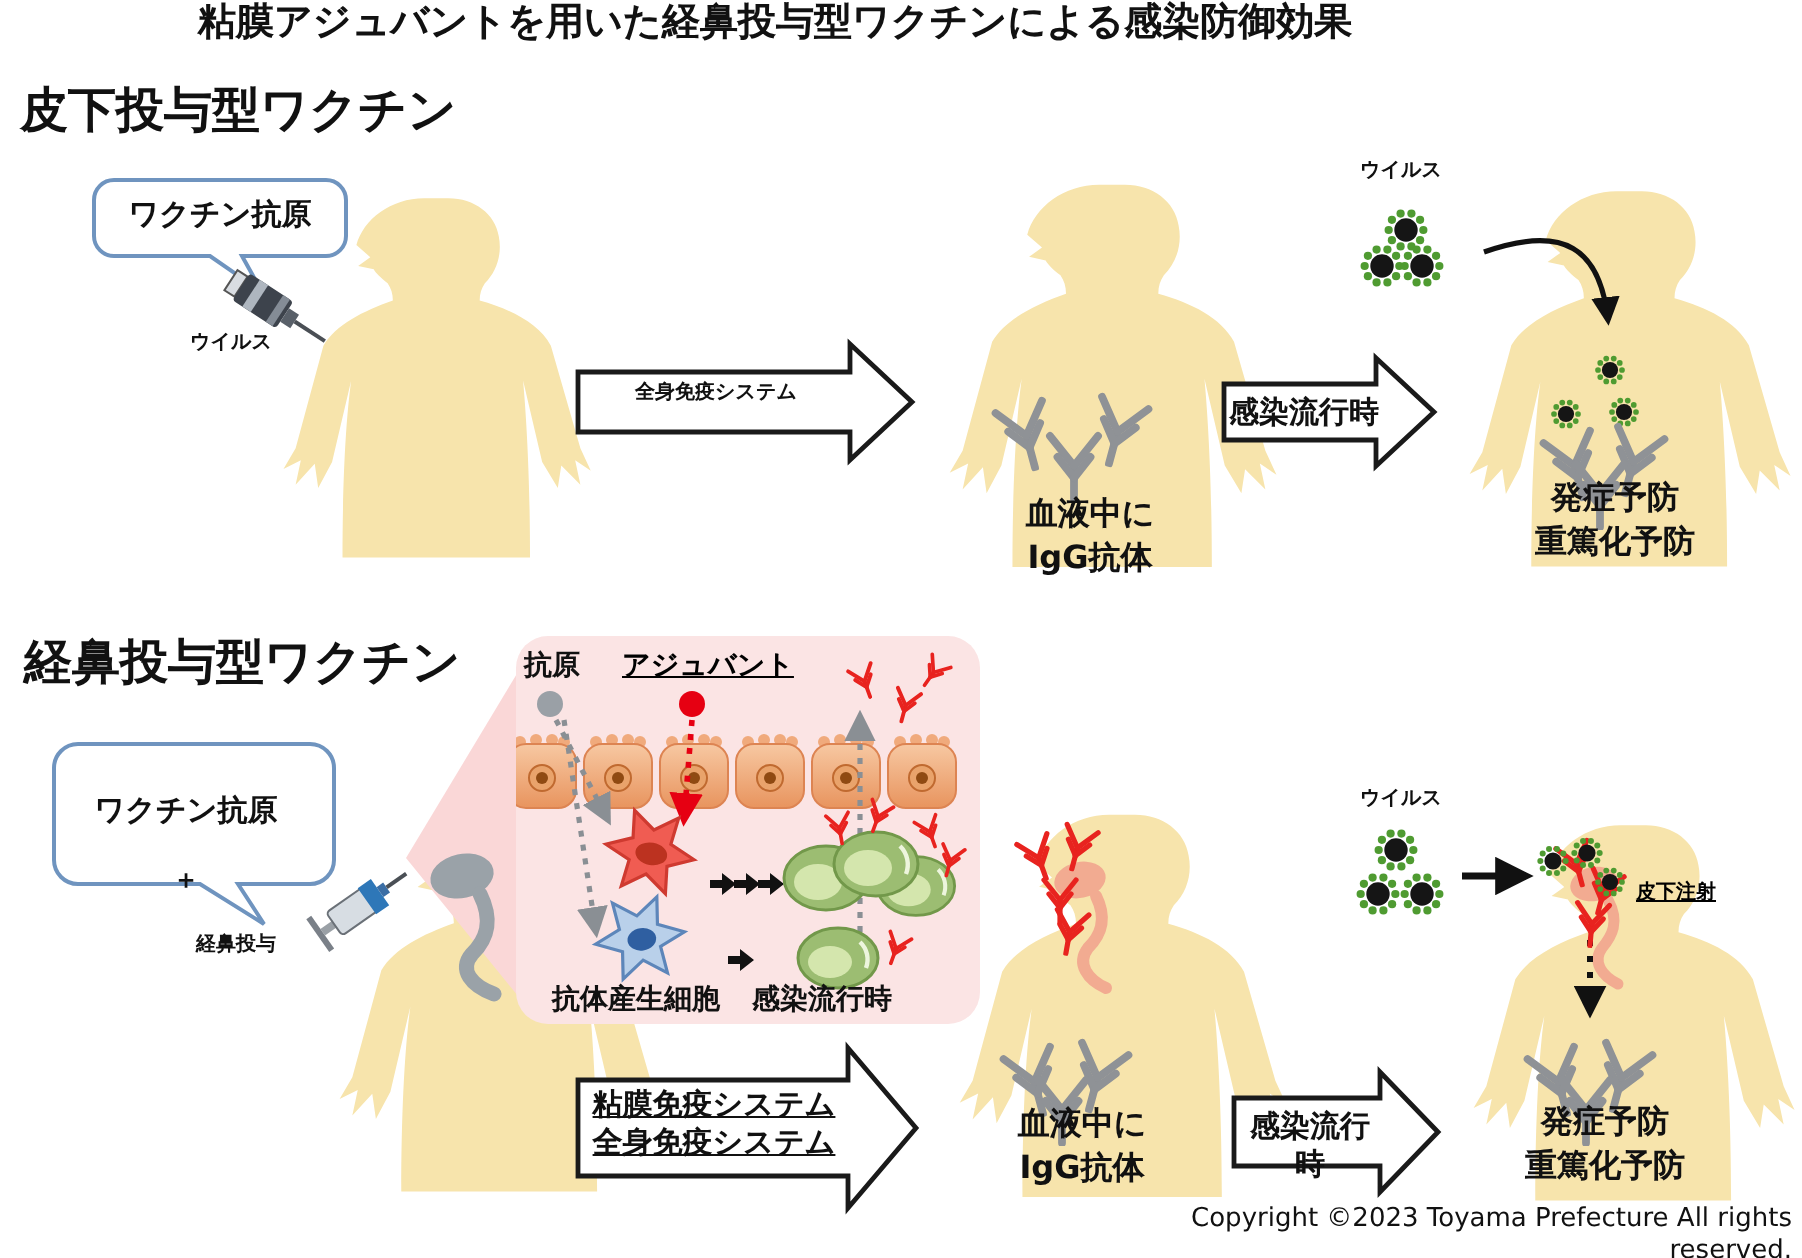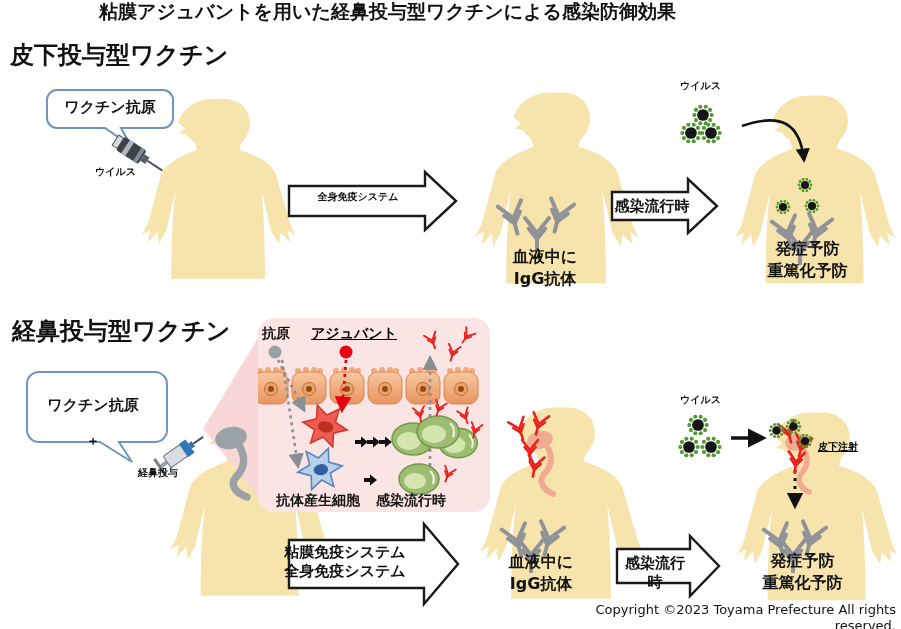--- a/index.html
+++ b/index.html
@@ -317,28 +317,28 @@
   <div class="txt s16" style="left:680px;top:80px;">ウイルス</div>
   <div class="txt s15 ctr" style="left:614px;top:197px;width:76px;">感染流行時</div>
   <div class="txt s17 ctr" style="left:750px;top:238px;width:115px;">発症予防
 重篤化予防</div>
 
   <div class="txt h1" style="left:12px;top:316px;">経鼻投与型ワクチン</div>
   <div class="txt ctr" style="left:22px;top:377px;width:142px;">
     <div class="s15" style="line-height:17px;">ワクチン抗原</div>
     <div style="font-size:13px;line-height:14px;">＋</div>
   </div>
-  <div class="txt s16" style="left:98px;top:467px;margin-left:40px;">経鼻投与</div>
+  <div class="txt s16" style="left:98px;top:467px;">経鼻投与</div>
 
   <div class="txt s14" style="left:262px;top:325px;">抗原</div>
   <div class="txt s14 red" style="left:311px;top:325px;">アジュバント</div>
   <div class="txt s14" style="left:276px;top:492px;">抗体産生細胞</div>
   <div class="txt s14" style="left:376px;top:492px;">感染流行時</div>
 
-  <div class="txt s15 ctr" style="left:282px;top:543px;width:126px;line-height:19px;">粘膜免疫システム
+  <div class="txt s15 ctr" style="left:294px;top:543px;width:126px;line-height:19px;text-decoration:underline;">粘膜免疫システム
 全身免疫システム</div>
   <div class="txt s17 ctr" style="left:489px;top:551px;width:104px;">血液中に
 IgG抗体</div>
   <div class="txt s16" style="left:680px;top:394px;">ウイルス</div>
   <div class="txt s15 ctr" style="left:619px;top:554px;width:72px;">感染流行時</div>
   <div class="txt s16 red" style="left:818px;top:441px;">皮下注射</div>
   <div class="txt s17 ctr" style="left:745px;top:550px;width:115px;">発症予防
 重篤化予防</div>
 
   <div class="txt copy" style="left:540px;top:602px;width:356px;">Copyright ©2023 Toyama Prefecture All rights reserved.</div>

